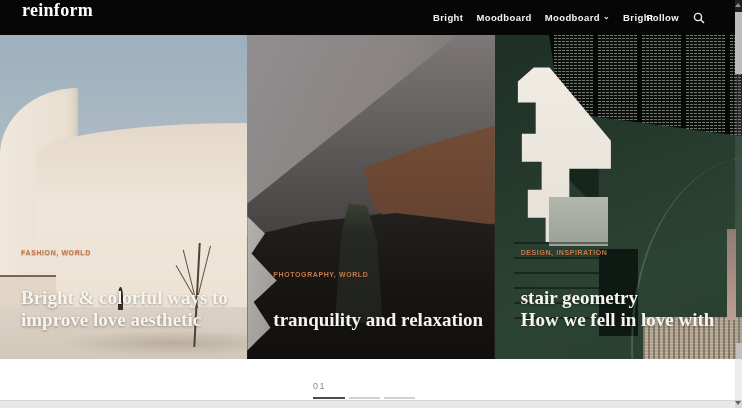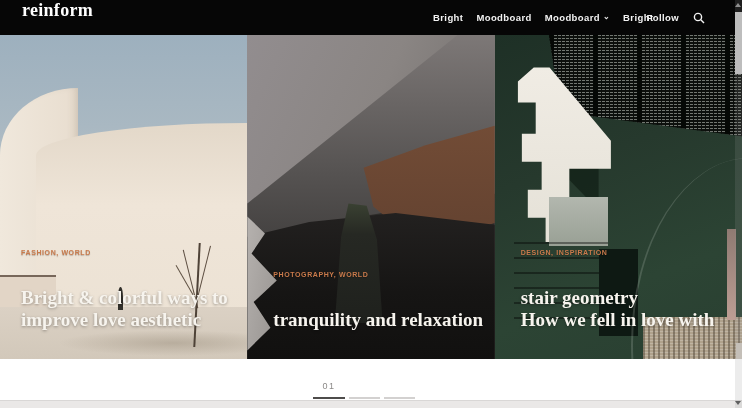--- a/index.html
+++ b/index.html
@@ -102,21 +102,21 @@
     text-shadow:0 1px 1px rgba(0,0,0,.25);
   }
   .title{
     font-family:"Liberation Serif",serif;font-weight:700;font-size:19px;line-height:1.16;
     color:#f7f4ee;text-shadow:0 1px 3px rgba(0,0,0,.35);cursor:pointer;margin-top:24px;
   }
   .title span{display:block;}
   
   .pager{position:absolute;top:359px;left:0;right:0;height:42px;background:#ffffff;}
   .pager-num{
-    position:absolute;left:313px;top:22px;width:32px;text-align:center;
+    position:absolute;left:313px;top:22px;width:32px;
     font-size:9px;letter-spacing:1.5px;color:#8b8987;
   }
   .pager-lines{position:absolute;left:313px;top:38px;display:flex;gap:4px;}
   .pager-line{width:31px;height:2px;background:#d3d1d0;cursor:pointer;}
   .pager-line.active{width:32px;background:#4e4c4b;}
   
   .footer-strip{position:absolute;bottom:0;left:0;right:0;height:7px;
     background:#eae8e7;border-top:1px solid #d9d7d6;}
   
   .scrollbar{position:absolute;right:0;top:0;width:7px;height:408px;z-index:40;

